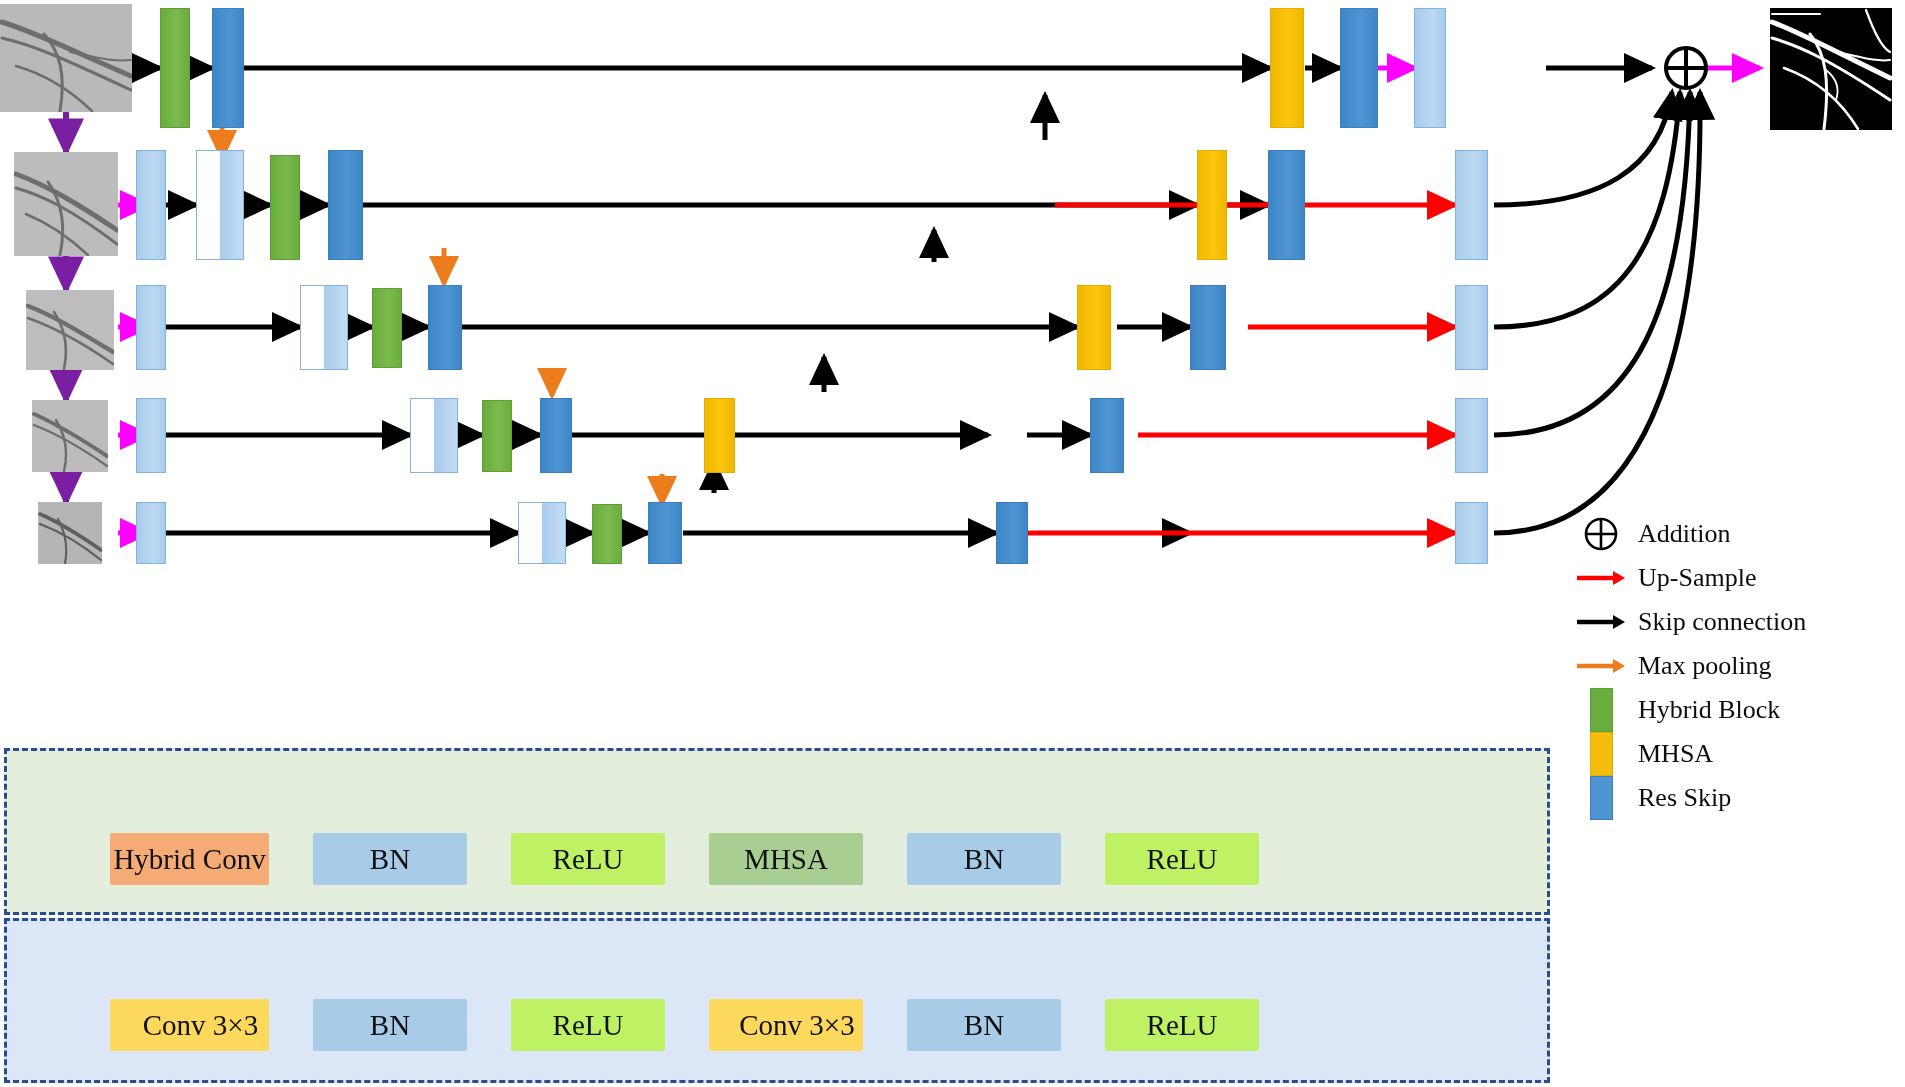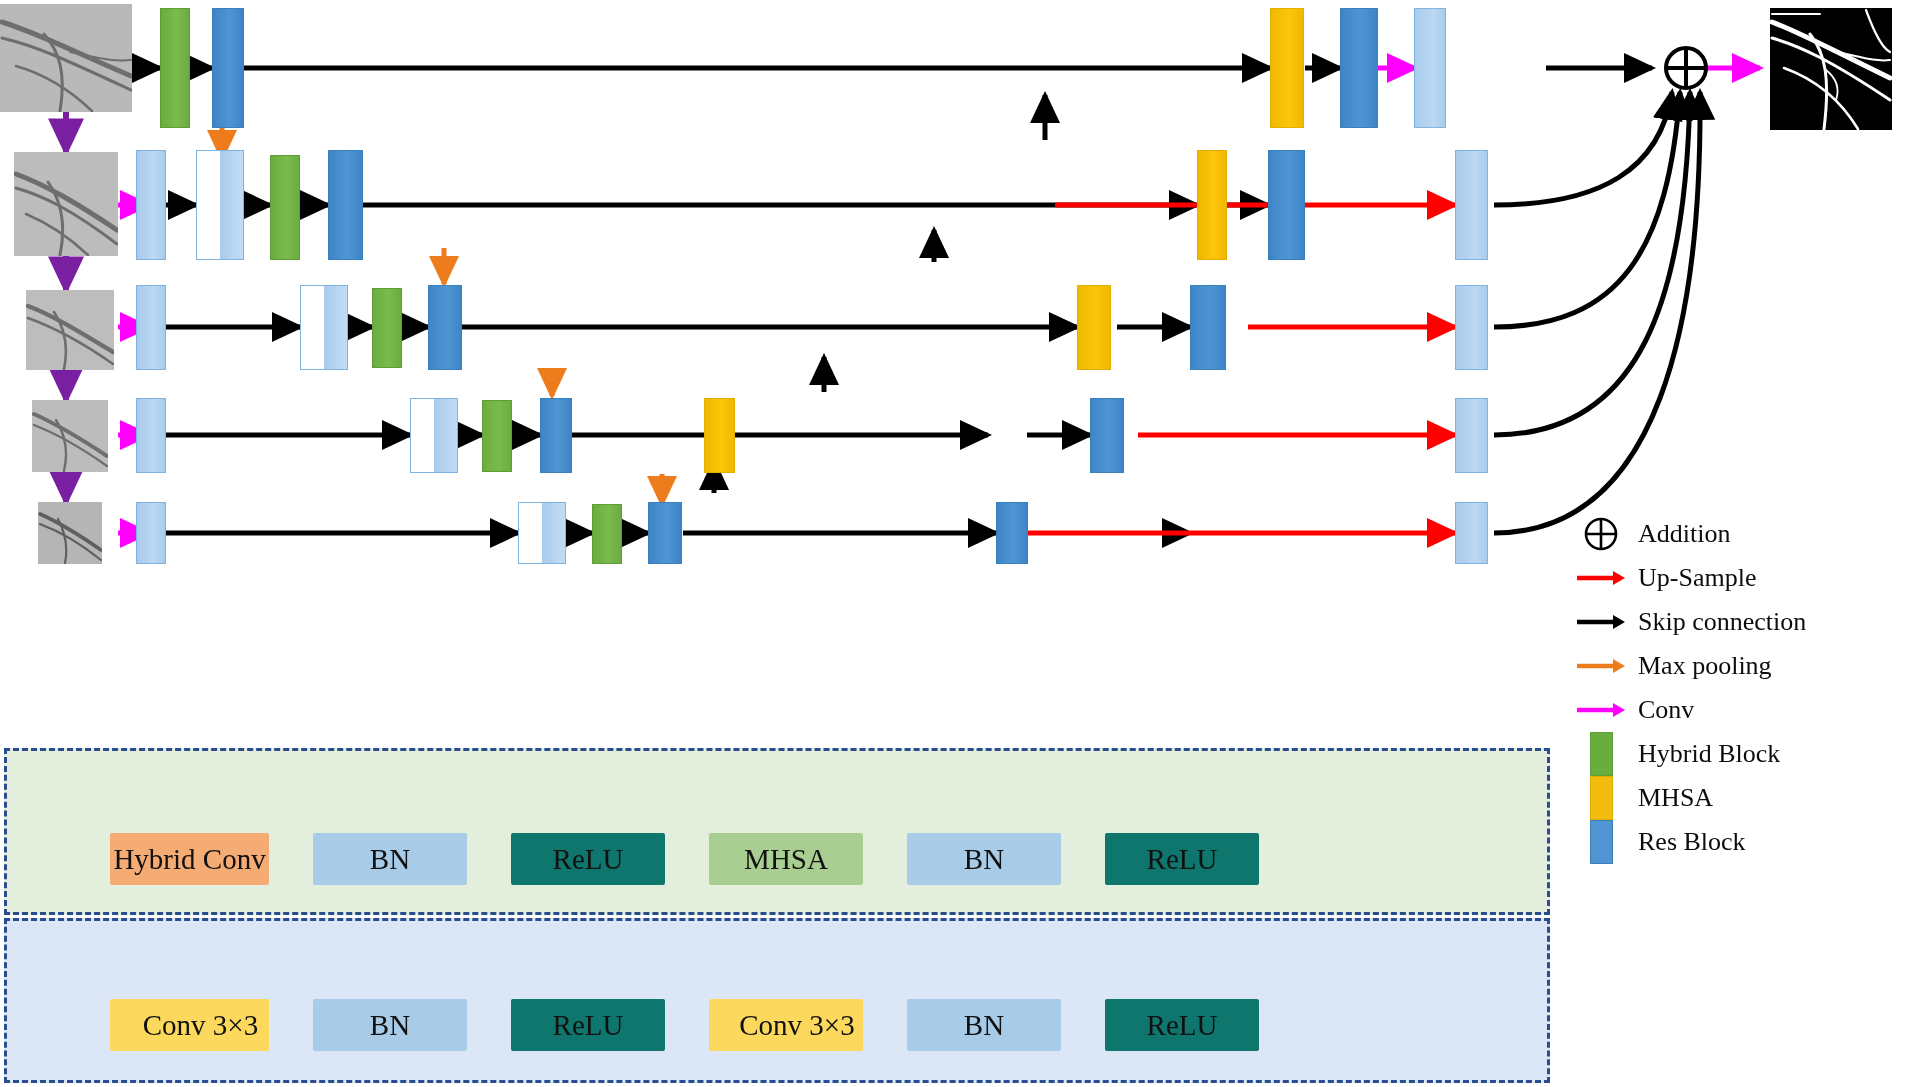--- a/index.html
+++ b/index.html
@@ -23,21 +23,21 @@
   #wires{position:absolute;left:0;top:0;width:1905px;height:1087px;pointer-events:none;}
 
   
   .panel{position:absolute;box-sizing:border-box;border:3px dashed #2a4d8f;}
   .panel-hybrid{background:#e4eedd;}
   .panel-res{background:#dbe7f6;}
   .blk{position:absolute;box-sizing:border-box;display:flex;align-items:center;justify-content:center;
        font-family:"Liberation Serif",serif;font-size:29px;color:#111;height:52px;border-radius:2px;}
   .blk-orange{background:#f5ab74;}
   .blk-bn{background:#a8cce8;}
-  .blk-relu{background:#0f766e;text-align:center;}
+  .blk-relu{background:#bef264;text-align:center;}
   .blk-green{background:#a9ce91;}
   .blk-yellow{background:#fcd95c;padding-left:22px;}
 
   
   #legend{position:absolute;left:1564px;top:512px;width:295px;}
   .lg-row{display:flex;align-items:center;height:44px;}
   .lg-sym{width:74px;flex:0 0 74px;display:flex;align-items:center;justify-content:center;}
   .lg-txt{font-family:"Liberation Serif",serif;font-size:26px;color:#0d0d0d;white-space:nowrap;}
   .sw{width:21px;height:42px;}
   .sw-green{background:#6aad3f;border:1px solid #5f9e37;}
@@ -344,47 +344,38 @@
     <div class="lg-row">
       <div class="lg-sym">
         <svg width="52" height="20" viewBox="0 0 52 20">
           <path d="M2,10 H40" stroke="#ed7d1c" stroke-width="4.4"></path>
           <path d="M38,3 L50,10 L38,17 z" fill="#ed7d1c"></path>
         </svg>
       </div>
       <div class="lg-txt">Max pooling</div>
     </div>
 
-    <div class="lg-row">
-      <div class="lg-sym">
-        <svg width="52" height="20" viewBox="0 0 52 20">
-          <path d="M2,10 H40" stroke="#ff00ff" stroke-width="4.4"></path>
-          <path d="M38,3 L50,10 L38,17 z" fill="#ff00ff"></path>
-        </svg>
-      </div>
-      <div class="lg-txt">Conv</div>
-    </div>
 
 
     <div class="lg-row">
       <div class="lg-sym">
           <div class="sw sw-green"></div>
         </div>
       <div class="lg-txt">Hybrid Block</div>
     </div>
 
     <div class="lg-row">
       <div class="lg-sym">
           <div class="sw sw-yellow"></div>
         </div>
       <div class="lg-txt">MHSA</div>
     </div>
 
     <div class="lg-row">
       <div class="lg-sym">
           <div class="sw sw-blue"></div>
         </div>
-      <div class="lg-txt">Res Block</div>
+      <div class="lg-txt">Res Skip</div>
     </div>
 
   </div>
 
 </div>
 
 </body></html>

